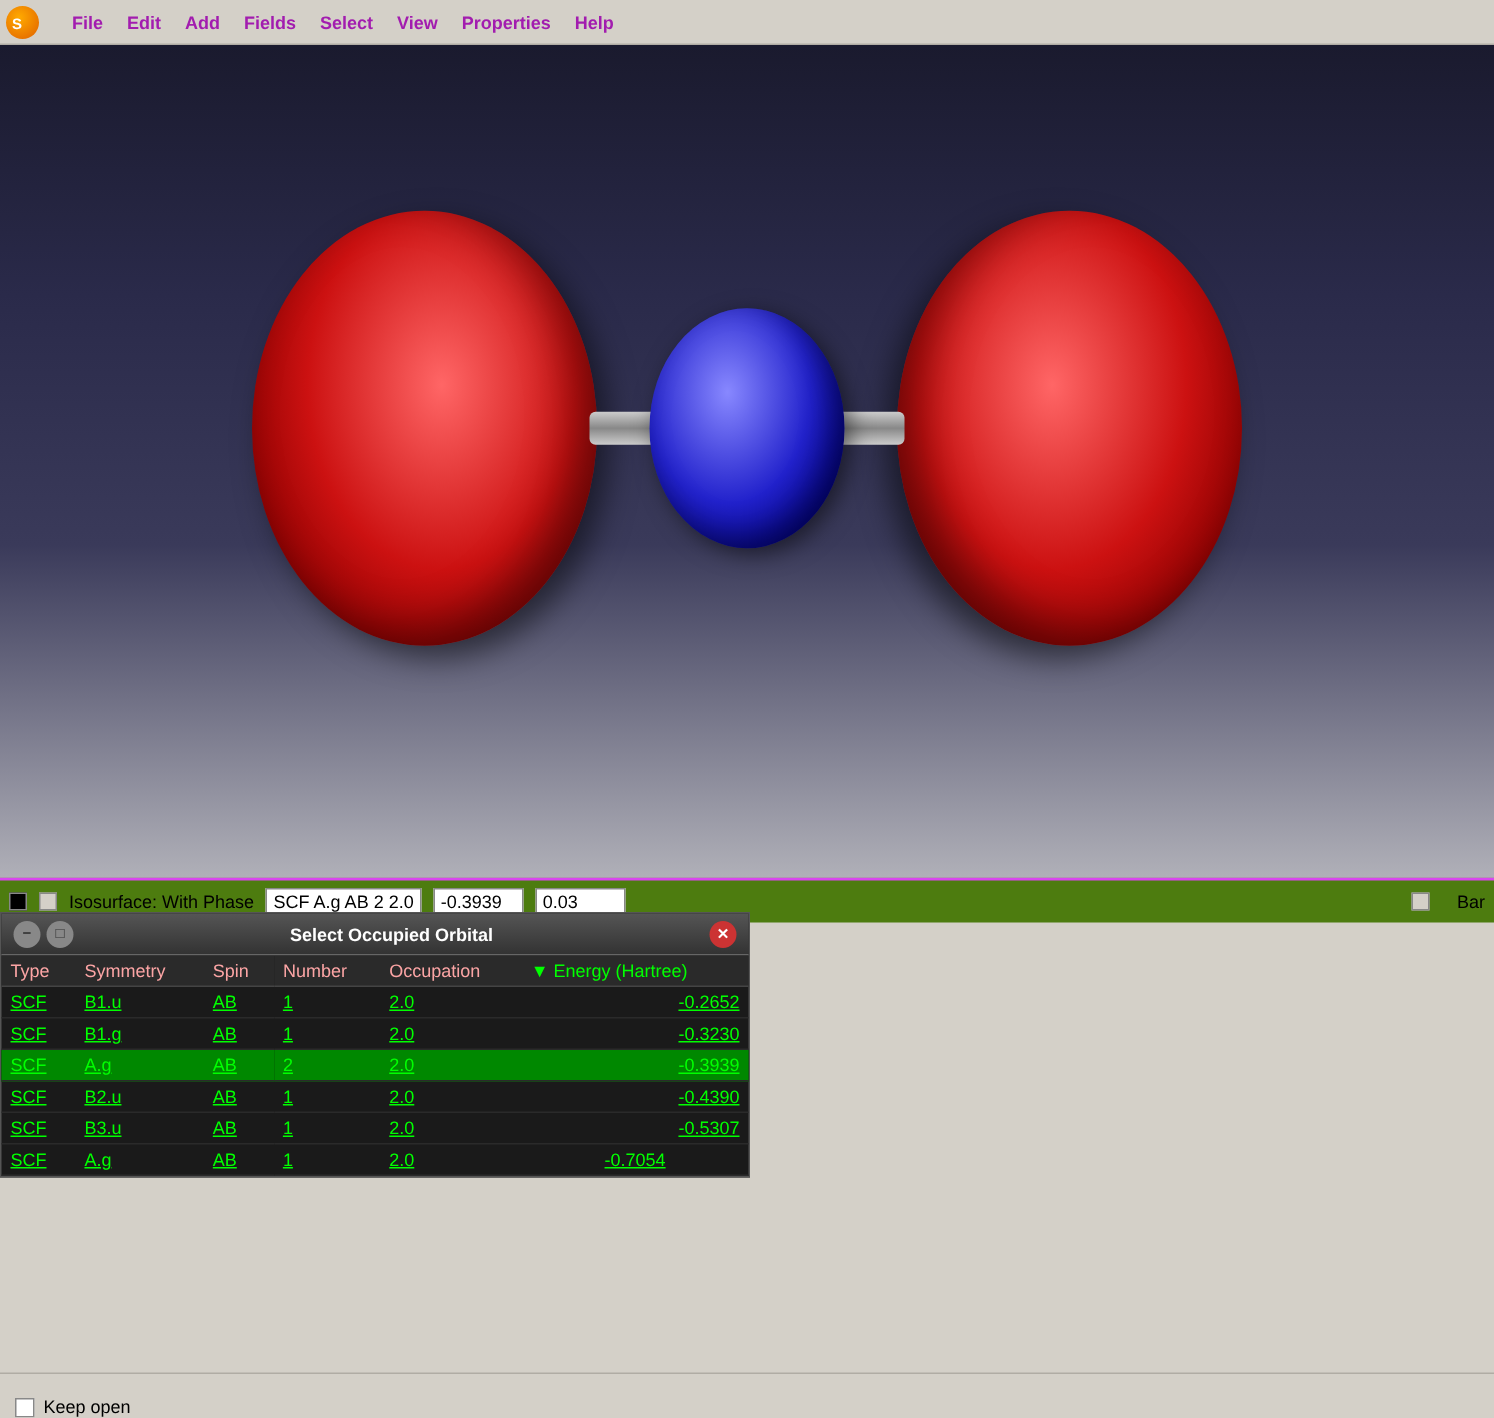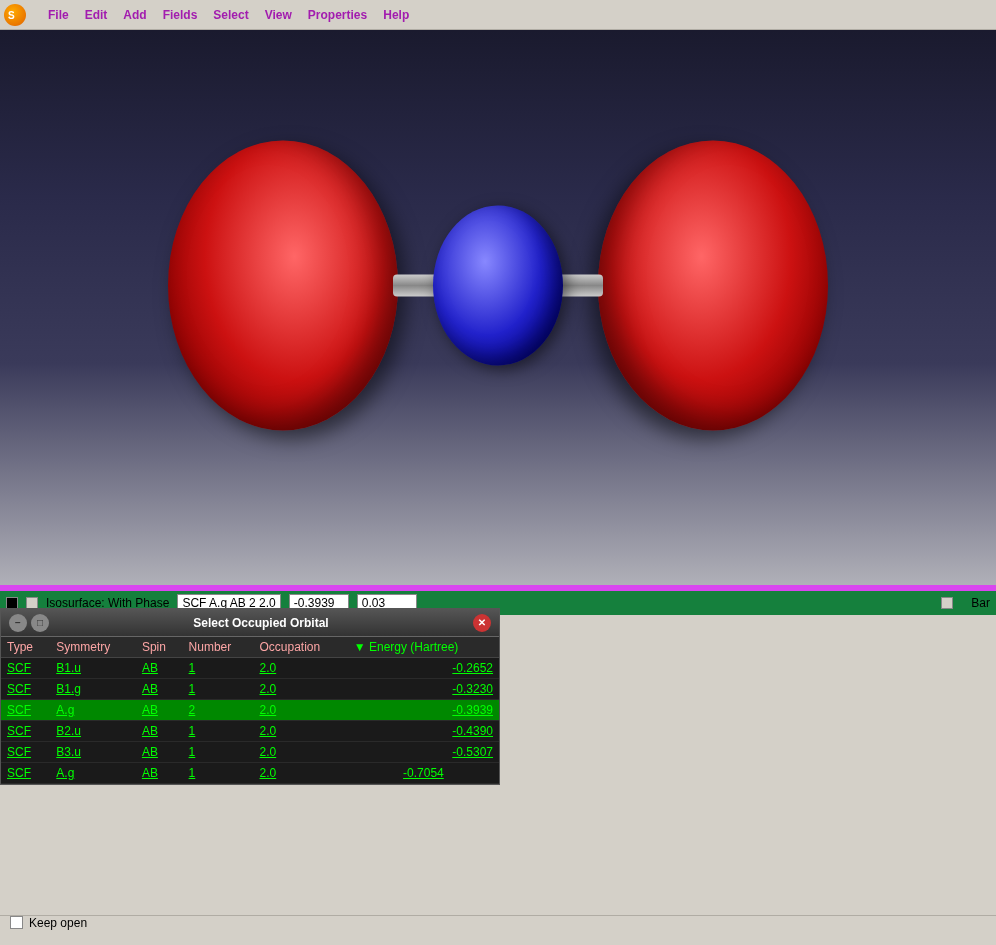--- a/index.html
+++ b/index.html
@@ -125,22 +125,22 @@
       height: 22px;
       background: linear-gradient(180deg, #cccccc, #888888 50%, #cccccc);
       border-radius: 4px;
       z-index: 5;
     }
 
     
     .statusbar {
       width: 996px;
       height: 30px;
-      background: #15803d;
-      border-top: 6px solid #d946ef;
+      background: #4d7c0f;
+      border-top: 2px solid #d946ef;
       display: flex;
       align-items: center;
       padding: 0 6px;
       gap: 8px;
       justify-content: center;
     }
     .status-checkbox {
       width: 12px;
       height: 12px;
       border: 1px solid #888;
@@ -255,21 +255,21 @@
     
     .app-footer {
       position: absolute;
       bottom: 0;
       left: 0;
       right: 0;
       height: 30px;
       background: #d4d0c8;
       border-top: 1px solid #b0aca4;
       display: flex;
-      align-items: flex-start;
+      align-items: flex-end;
       padding: 0 10px;
       gap: 6px;
     }
     .footer-checkbox {
       width: 13px;
       height: 13px;
       border: 1px solid #888;
       background: white;
       display: inline-block;
     }

